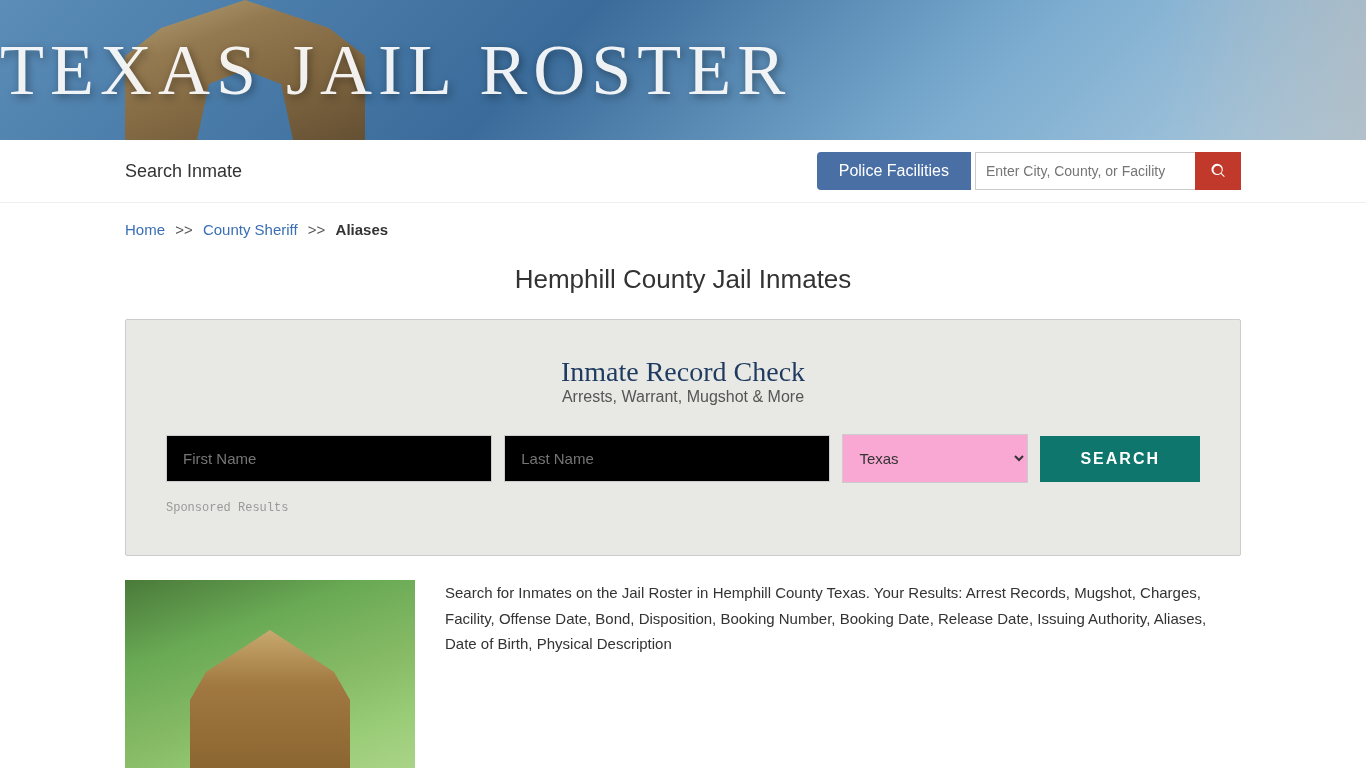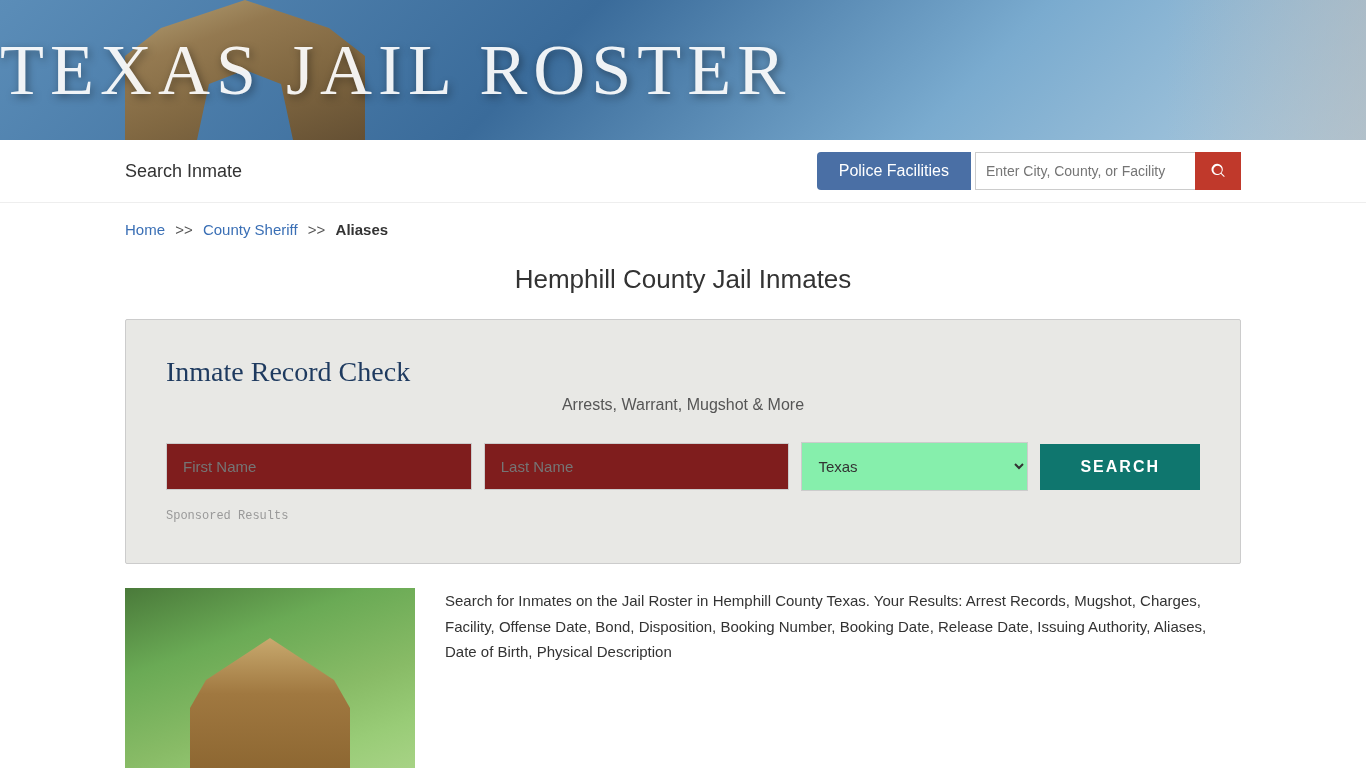--- a/index.html
+++ b/index.html
@@ -142,54 +142,54 @@
 
     
     .record-check-box {
       margin: 0 125px 24px 125px;
       background: #e8e8e5;
       border: 1px solid #ccc;
       border-radius: 2px;
       padding: 36px 40px 40px 40px;
     }
     .record-check-title {
+      text-align: center;
       font-size: 28px;
       font-family: Georgia, serif;
       color: #1e3a5f;
-      margin-bottom: 8px;
     }
     .record-check-subtitle {
       text-align: center;
       font-size: 16px;
       font-family: Arial, sans-serif;
       color: #555;
       margin-bottom: 28px;
     }
     .record-check-form {
       display: flex;
       gap: 12px;
       align-items: center;
     }
     .record-input {
       flex: 1;
       padding: 14px 16px;
       font-size: 15px;
       font-family: Arial, sans-serif;
       border: 1px solid #ccc;
-      background: #7f1d1d;
+      background: #000000;
       color: #999;
       outline: none;
     }
     .state-select {
-      width: 227px;
+      width: 186px;
       padding: 14px 12px;
       font-size: 15px;
       font-family: Arial, sans-serif;
       border: 1px solid #ccc;
-      background: #86efac;
+      background: #f9a8d4;
       color: #333;
       outline: none;
       cursor: pointer;
     }
     .search-btn {
       background: #0f766e;
       color: #fff;
       border: none;
       padding: 14px 40px;
       font-size: 16px;

